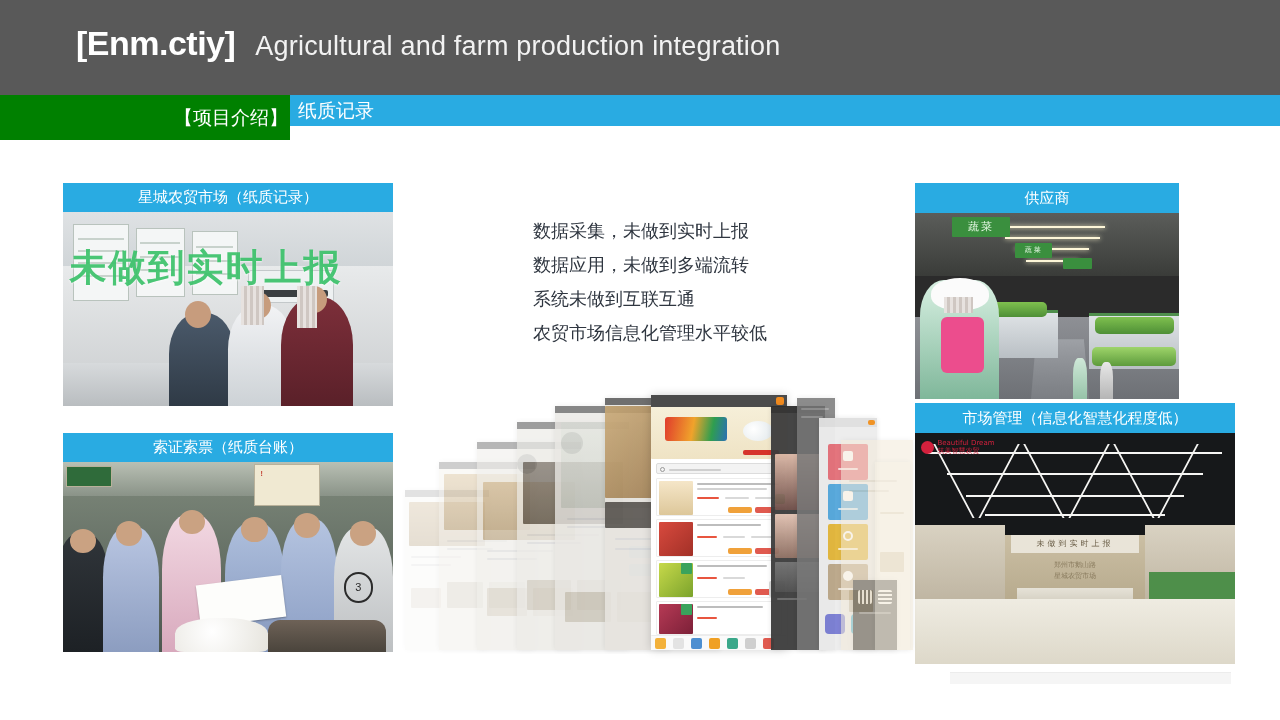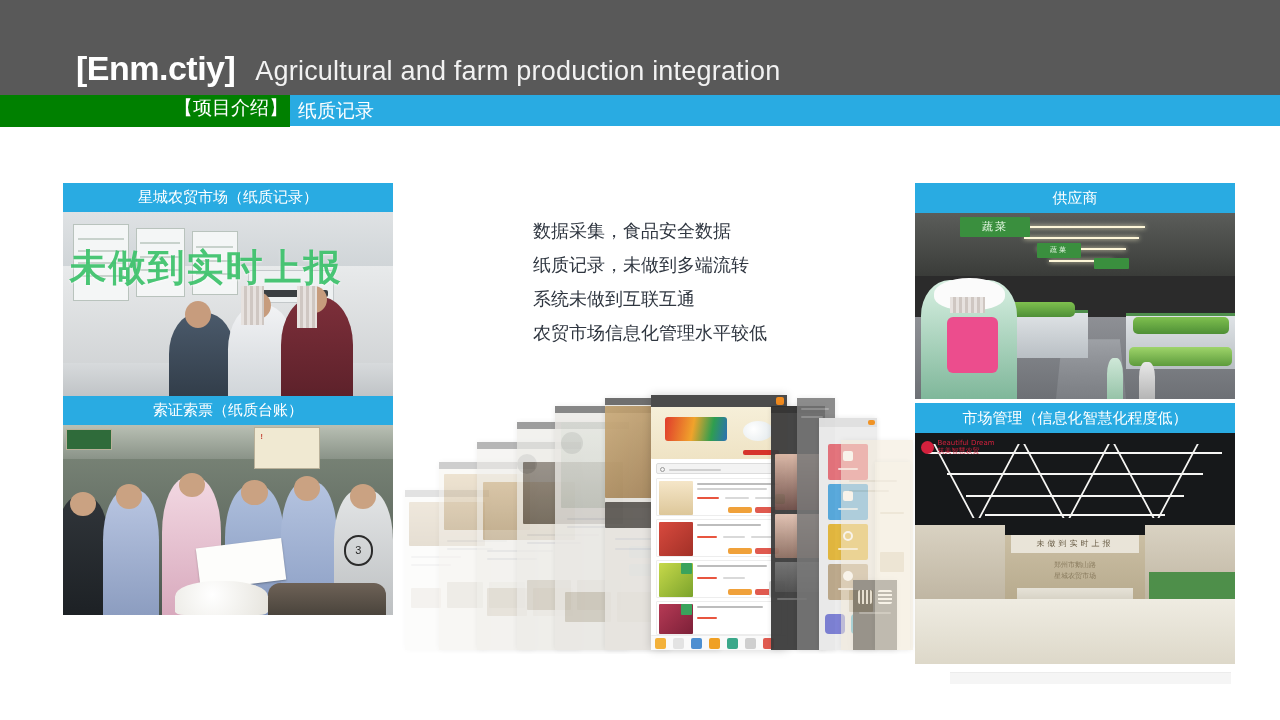--- a/index.html
+++ b/index.html
@@ -11,36 +11,36 @@
     overflow:hidden;
   }
   .slide { position:relative; width:1280px; height:720px; background:#fff; }
 
   
   .header-band {
     position:absolute; left:0; top:0; width:1280px; height:95px;
     background:#595959;
     display:flex; align-items:flex-end;
   }
-  .header-inner { display:flex; align-items:baseline; padding:0 0 7px 76px; }
+  .header-inner { display:flex; align-items:baseline; padding:0 0 32px 76px; }
   .brand {
     color:#ffffff; font-size:34px; font-weight:bold; letter-spacing:-0.5px;
     font-family:"Liberation Sans","DejaVu Sans",sans-serif;
     white-space:nowrap;
   }
   .header-title {
     color:#f2f2f2; font-size:27px; font-weight:normal; margin-left:20px;
     white-space:nowrap; letter-spacing:0.2px;
   }
 
   
   .nav-band { position:absolute; left:0; top:95px; width:1280px; height:31px; background:#29ABE2; }
   .nav-green {
-    position:absolute; left:0; top:0; width:290px; height:32px; background:#008000;
-    display:flex; justify-content:flex-end;
+    position:absolute; left:0; top:0; width:290px; height:45px; background:#008000;
+    display:flex; align-items:center; justify-content:flex-end;
   }
   .nav-green-label {
     color:#ffffff; font-size:19px; padding-right:2px; white-space:nowrap;
     font-family:"DejaVu Sans","Liberation Sans",sans-serif;
   }
   .nav-blue-label {
     position:absolute; left:298px; top:0; height:31px; display:flex; align-items:center;
     color:#ffffff; font-size:19px; white-space:nowrap;
     font-family:"DejaVu Sans","Liberation Sans",sans-serif;
   }
@@ -53,25 +53,25 @@
     font-family:"DejaVu Sans","Liberation Sans",sans-serif;
     display:flex; align-items:center; justify-content:center;
   }
   .card-photo { position:relative; overflow:hidden; background:#2b2b2b; }
 
   
   #card-food-safety { left:63px; top:183px; width:330px; }
   #card-food-safety .card-caption { height:29px; }
   #card-food-safety .card-photo { height:194px; }
 
-  #card-certificates { left:63px; top:396px; width:330px; }
+  #card-certificates { left:63px; top:433px; width:330px; }
   #card-certificates .card-caption { height:29px; }
   #card-certificates .card-photo { height:190px; }
 
-  #card-supplier { left:915px; top:183px; width:320px; }
+  #card-supplier { left:915px; top:183px; width:264px; }
   #card-supplier .card-caption { height:30px; }
   #card-supplier .card-photo { height:186px; }
 
   #card-market-mgmt { left:915px; top:403px; width:320px; }
   #card-market-mgmt .card-caption { height:30px; }
   #card-market-mgmt .card-photo { height:231px; }
 
   
   .scene { position:absolute; inset:0; }
 
@@ -327,22 +327,22 @@
         <div class="ren-stall-r"></div>
 
         <div class="ren-green-r"></div>
         <div class="ren-brown" style="left:0; top:74%; width:26%; height:12%;"></div>
         <div class="ren-floor"></div>
       </div>
     </div>
   </div>
 
   <div class="bullets">
-    <div class="bullet">数据采集，食品安全数据</div>
-    <div class="bullet">纸质记录，未做到多端流转</div>
+    <div class="bullet">数据采集，未做到实时上报</div>
+    <div class="bullet">数据应用，未做到多端流转</div>
     <div class="bullet">系统未做到互联互通</div>
     <div class="bullet">农贸市场信息化管理水平较低</div>
   </div>
 
   <div class="collage">
 
     <div class="c-screen" style="left:0px; width:84px; height:160px; background:#f7f5f2; opacity:.28;">
       <div class="cs-statusbar" style="background:#9a9a9a;"></div>
       <div class="thumb" style="left:4px; top:12px; width:76px; height:44px; background:linear-gradient(#c6ad84,#a68d64);"></div>
       <div class="line" style="left:6px; top:66px; width:50px;"></div>

